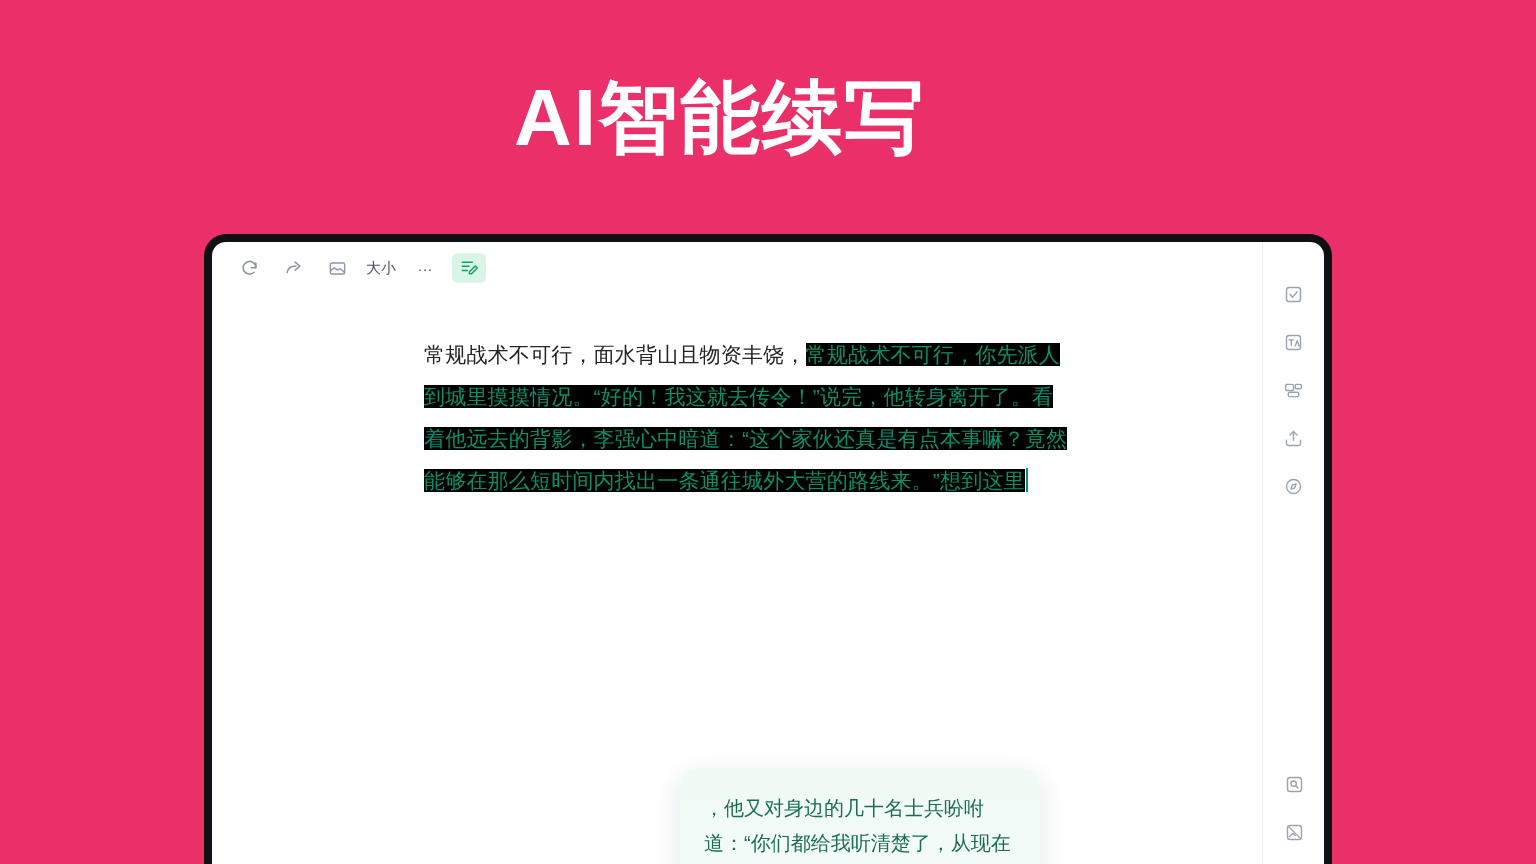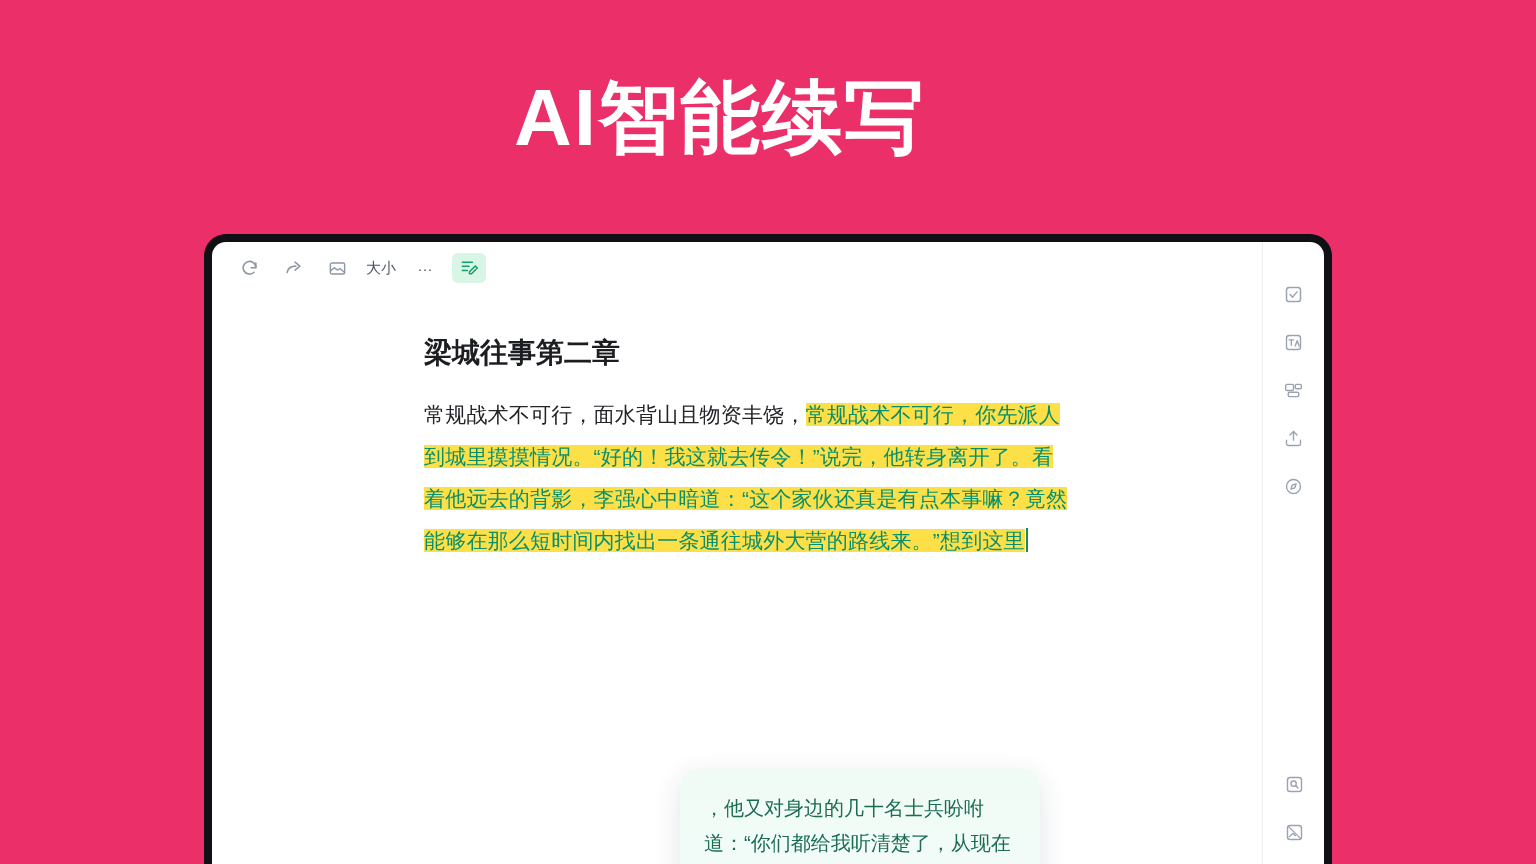--- a/index.html
+++ b/index.html
@@ -142,21 +142,21 @@
     width: 648px;
     font-size: 21px;
     line-height: 42px;
     color: #222428;
     letter-spacing: 0.2px;
     font-family: "Liberation Sans", "DejaVu Sans", sans-serif;
   }
   .seg-normal { color: #222428; }
   .seg-ai {
     color: #0a8f6d;
-    background: #fde047;
+    background: #000000;
     box-decoration-break: clone;
     -webkit-box-decoration-break: clone;
   }
   .caret {
     display: inline-block;
     width: 2px;
     height: 24px;
     background: #0a8f6d;
     vertical-align: -4px;
     margin-left: 1px;
@@ -217,21 +217,20 @@
             <path d="M4 5h12"></path>
               <path d="M4 10h8"></path>
               <path d="M4 15h6"></path>
             <path d="M19.5 9.5l-7 7V19h2.5l7-7z"></path>
           </svg>
         </div>
       </div>
 
       <div class="doc">
         <div class="doc-inner">
-          <h1 class="doc-title">梁城往事第二章</h1>
           <div class="doc-body">
             <span class="seg-normal">常规战术不可行，面水背山且物资丰饶，</span><span class="seg-ai">常规战术不可行，你先派人到城里摸摸情况。“好的！我这就去传令！”说完，他转身离开了。看着他远去的背影，李强心中暗道：“这个家伙还真是有点本事嘛？竟然能够在那么短时间内找出一条通往城外大营的路线来。”想到这里</span><span class="caret"></span>
           </div>
         </div>
       </div>
 
       <div class="popover">
         <div class="pop-text">，他又对身边的几十名士兵吩咐道：“你们都给我听清楚了，从现在起每一分钟都要盯紧城里的动静，如果城里发生任何异常，立刻向我报告！”众人齐声应</div>
 
       </div>

